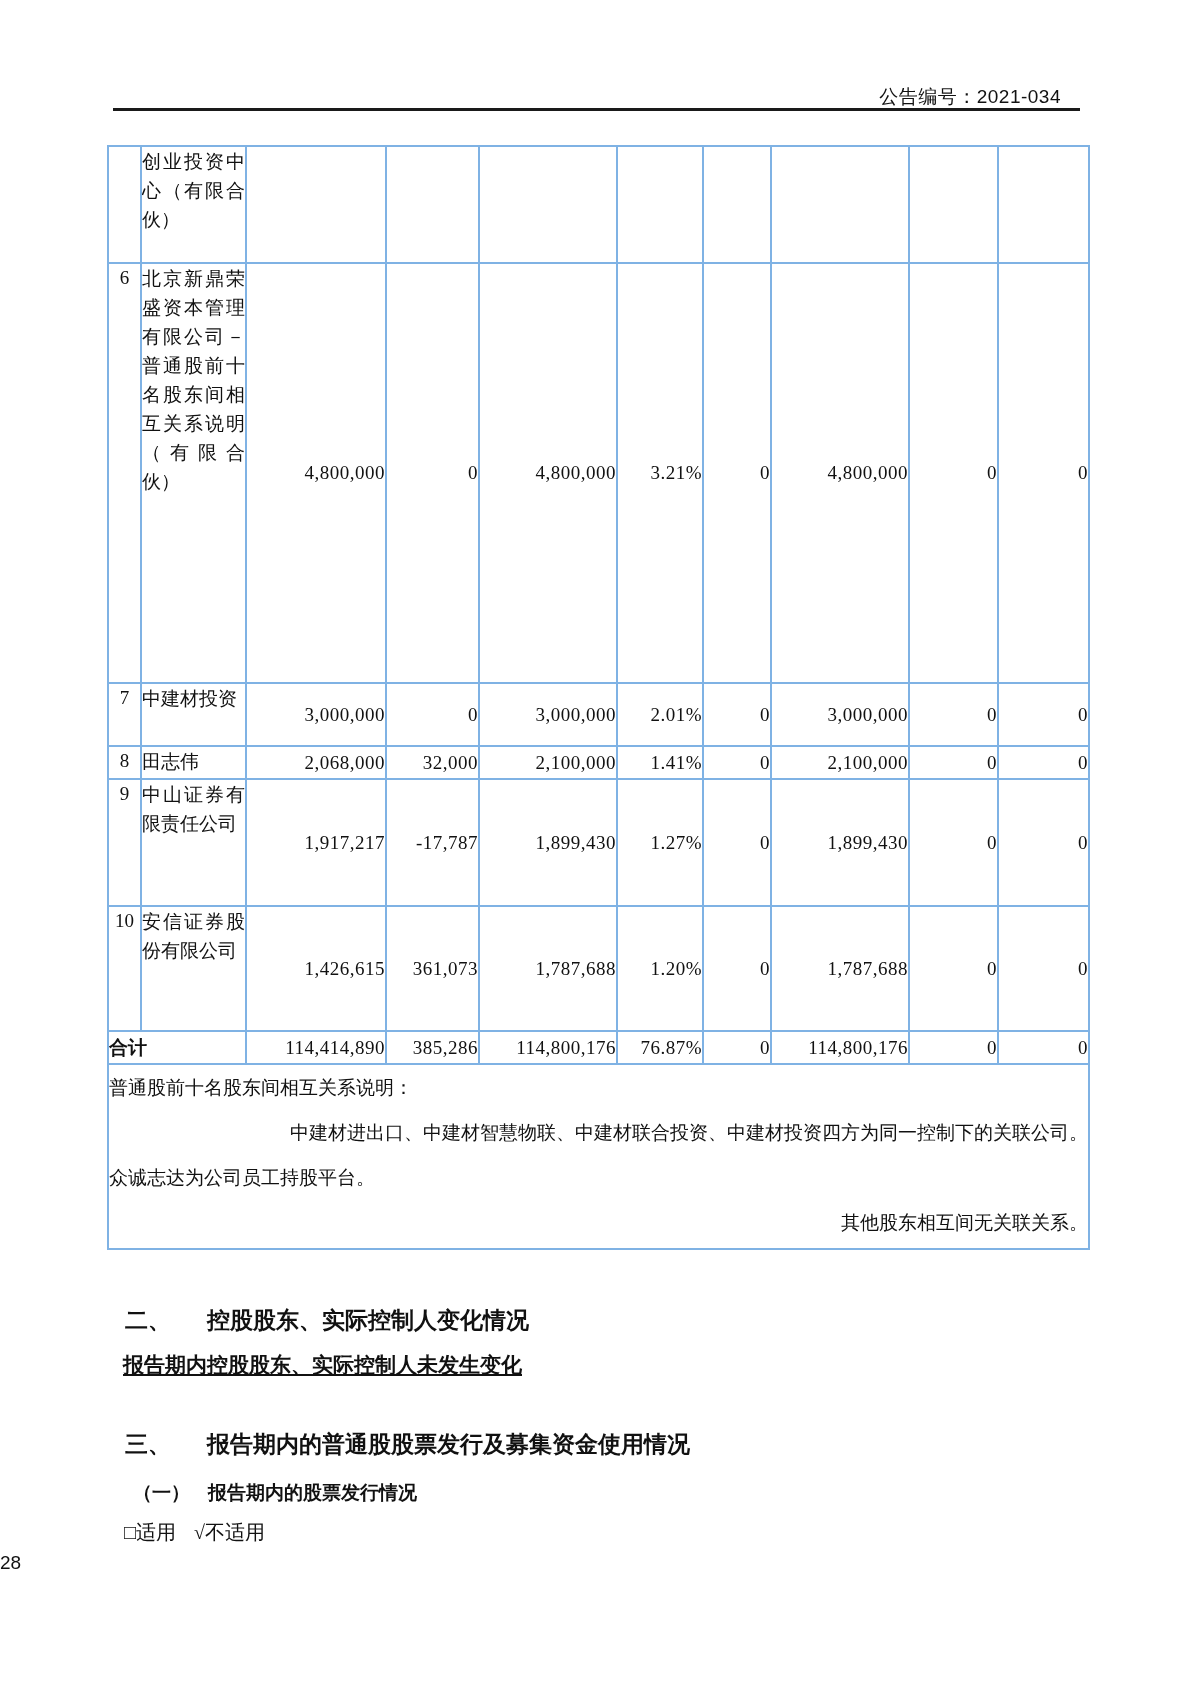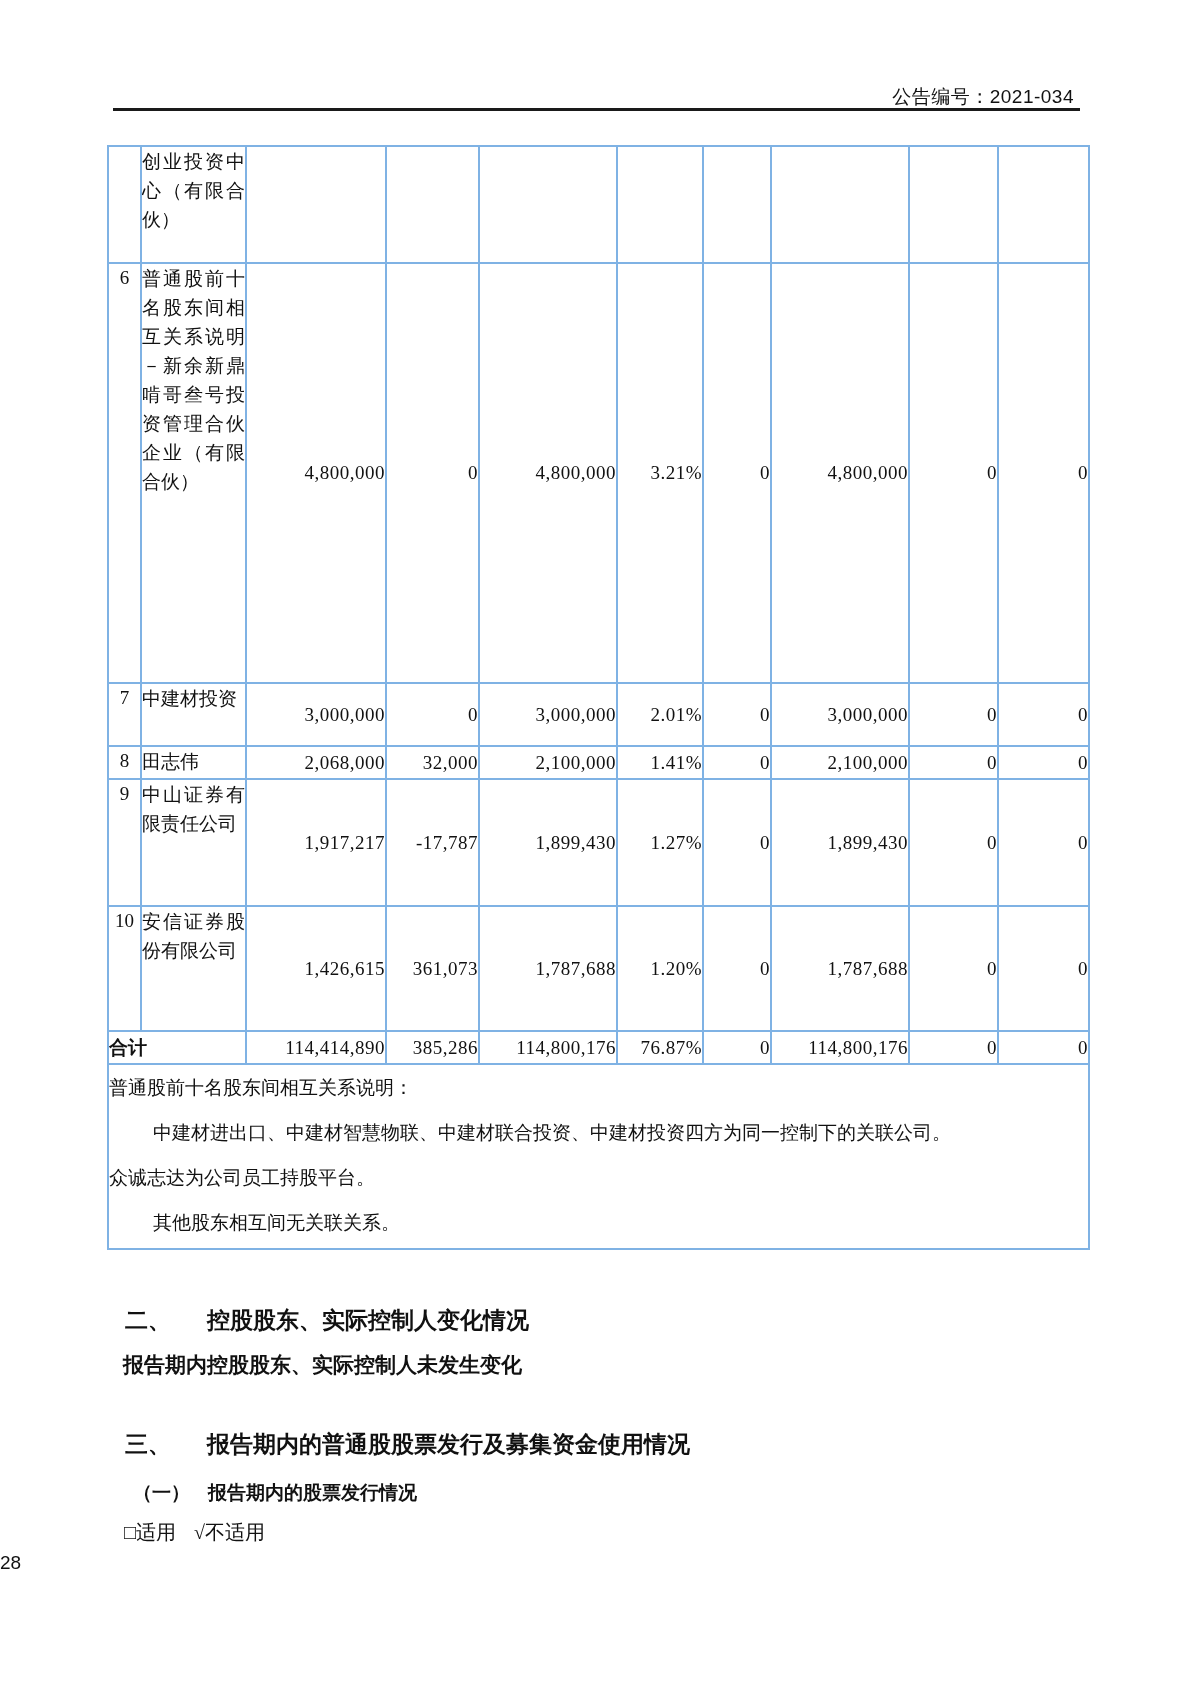--- a/index.html
+++ b/index.html
@@ -7,21 +7,21 @@
     position:relative;
     width:1200px; height:1696px;
     background:#ffffff;
     margin:0 auto;
     font-family:"Liberation Serif","DejaVu Serif",serif;
     color:#111111;
     overflow:hidden;
   }
   
   .doc-no {
-    position:absolute; top:84px; right:126px;
+    position:absolute; top:84px; right:139px;
     font-size:19px; letter-spacing:0.5px; white-space:nowrap;
   }
   .doc-no .num { font-family:"Liberation Sans","DejaVu Sans",sans-serif; font-size:19px; }
   .header-rule {
     position:absolute; left:113px; top:108px;
     width:967px; height:3px; background:#1a1a1a;
   }
   
   table.sh {
     position:absolute; left:107px; top:145px;
@@ -54,30 +54,30 @@
   td.total-label {
     vertical-align:middle; 
     font-weight:bold; font-size:20px;
   }
   td.notes-cell {
     vertical-align:top; text-align:left;
     padding:10px 20px 0 14px;
     font-size:21px;
   }
   .note-line { line-height:45px; white-space:nowrap; }
-  .note-indent { text-indent:44px; }
+  .note-indent { text-indent:44px;text-align:right; }
   
   .sec-h {
     position:absolute; left:125px;
     font-weight:bold; font-size:23px; white-space:nowrap;
   }
   .sec-h .sec-no { display:inline-block; width:82px; }
   .sec-body {
     position:absolute; left:123px;
-    font-weight:bold; font-size:21px; white-space:nowrap;
+    font-weight:bold; font-size:21px; white-space:nowrap;text-decoration:underline;
   }
   .subsec-h {
     position:absolute; left:133px;
     font-weight:bold; font-size:19px; white-space:nowrap;
   }
   .subsec-h .sub-no { display:inline-block; width:75px; }
   .applicability {
     position:absolute; left:124px;
     font-size:20px; white-space:nowrap;
   }
@@ -120,21 +120,21 @@
       <td class="num"></td>
       <td class="num"></td>
       <td class="num"></td>
       <td class="num"></td>
       <td class="num"></td>
       <td class="num"></td>
     </tr>
 
     <tr style="height:420px">
       <td class="idx">6</td>
-      <td class="name">普通股前十名股东间相互关系说明－新余新鼎啃哥叁号投资管理合伙企业（有限合伙）</td>
+      <td class="name">北京新鼎荣盛资本管理有限公司－普通股前十名股东间相互关系说明（有限合伙）</td>
       <td class="num">4,800,000</td>
       <td class="num">0</td>
       <td class="num">4,800,000</td>
       <td class="num">3.21%</td>
       <td class="num">0</td>
       <td class="num">4,800,000</td>
       <td class="num">0</td>
       <td class="num">0</td>
     </tr>
 

